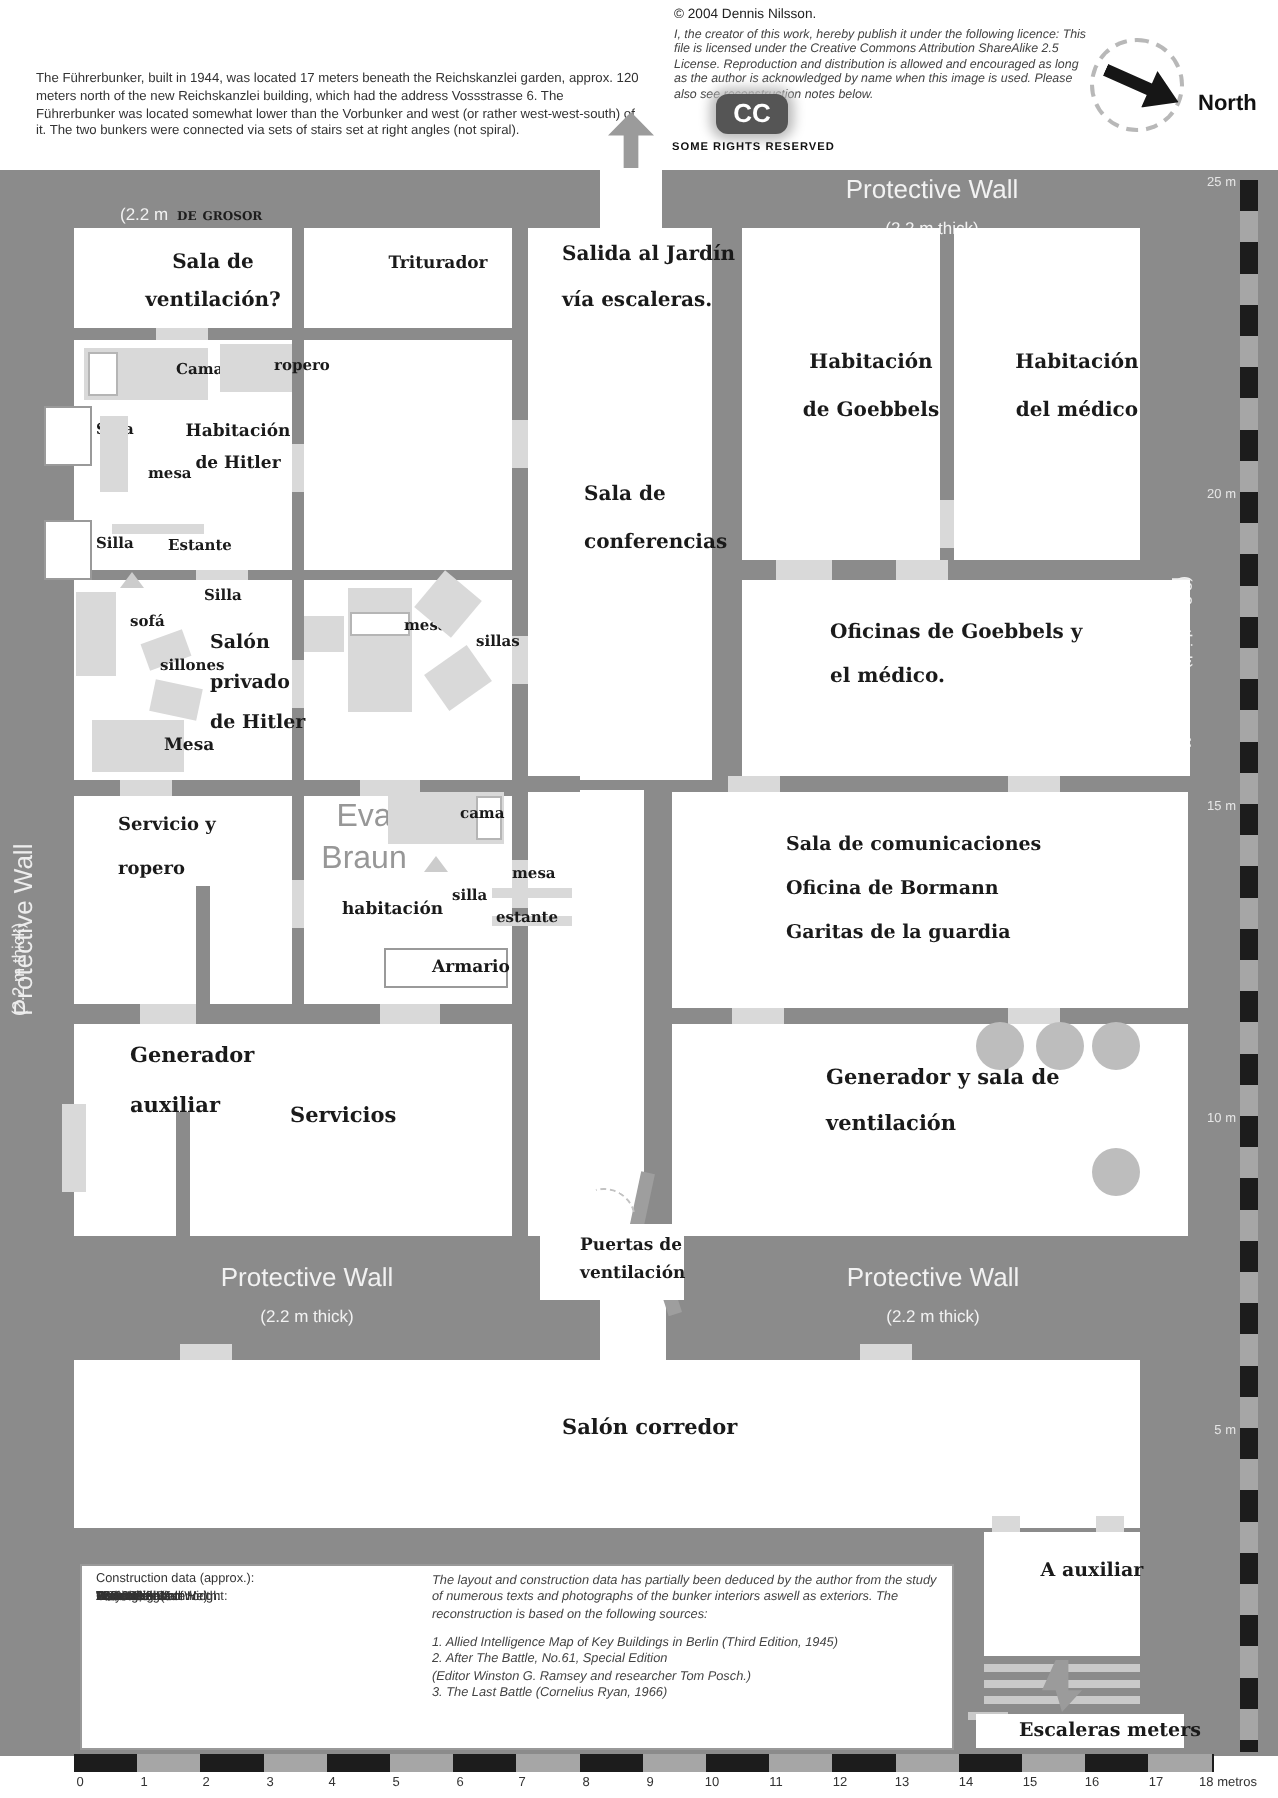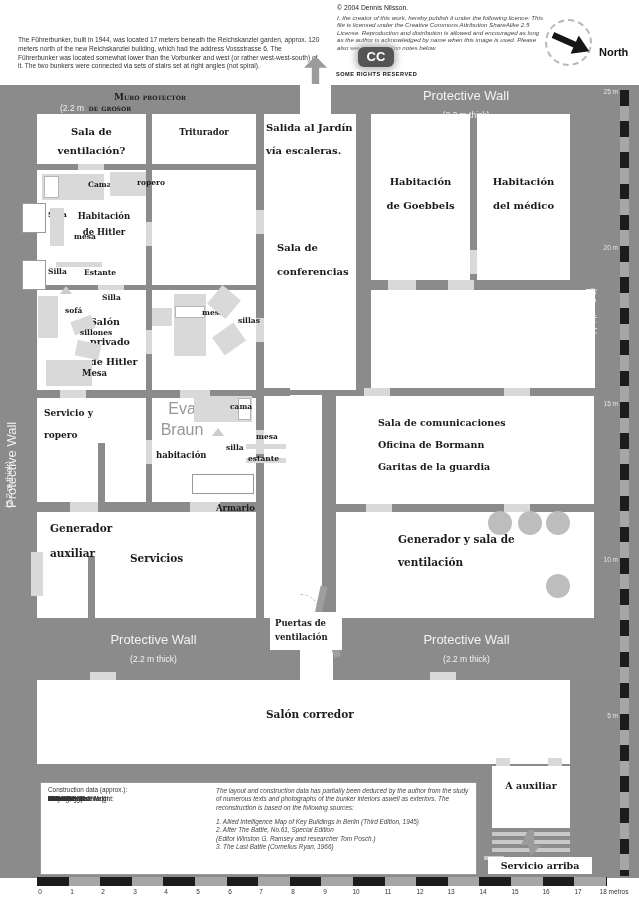--- a/index.html
+++ b/index.html
@@ -4,21 +4,21 @@
 <style>
   html,body{margin:0;padding:0;background:#fff;}
   #stage{position:relative;width:639px;height:899px;background:#fff;overflow:hidden;
          font-family:"Liberation Sans",sans-serif;}
   #stage *{position:absolute;box-sizing:border-box;}
   .graybg{background:#8b8b8b;}
   .room{background:#ffffff;}
   .door{background:#d9d9d9;}
   .stub{background:#8b8b8b;}
   .furn{background:#d9d9d9;}
-  .rl{font-family:"DejaVu Serif",serif;font-weight:bold;color:#1a1a1a;white-space:pre-line;}
+  .rl{font-family:"DejaVu Serif",serif;font-weight:bold;color:#1a1a1a;white-space:pre-line;margin-left:15px;}
   .fl{font-family:"DejaVu Serif",serif;font-weight:bold;color:#1a1a1a;font-size:7.5px;white-space:nowrap;padding-left:24px;}
   .wl{color:#f2f2f2;text-align:center;line-height:1.15;}
   .wl .big{font-size:13px;}
   .wl .sm{font-size:8.5px;}
   .vwall{writing-mode:vertical-rl;color:#ededed;white-space:nowrap;}
   .vwall .big{position:static;font-size:13px;}
   .vwall .sm{position:static;font-size:8.5px;}
   .tri{width:0;height:0;background:none;border-left:6px solid transparent;
        border-right:6px solid transparent;border-bottom:8px solid #cccccc;}
   .circ{border-radius:50%;background:#bdbdbd;}
@@ -56,23 +56,20 @@
   <div style="left:336px;top:71px;width:86px;font-size:5.6px;font-weight:bold;letter-spacing:.5px;color:#111;">SOME RIGHTS RESERVED</div>
   <div class="ncirc" style="left:545px;top:19px;width:47px;height:47px;"></div>
   <div class="north-arrow" style="left:551px;top:33px;width:40px;height:20px;"></div>
   <div style="left:599px;top:46px;font-size:11px;font-weight:bold;color:#111;">North</div>
 
   <div class="graybg" style="left:0px;top:85px;width:639px;height:793px;"></div>
 
   <div class="room" style="left:300px;top:85px;width:31px;height:29px;"></div>
   <div class="arrow-up" style="left:304px;top:56px;width:23px;height:28px;"></div>
 
-  <div style="left:60px;top:86px;width:180px;text-align:center;">
-    <span class="small-caps" style="position:static;font-size:9px;font-weight:bold;color:#1d1d1d;">Muro protector</span>
-  </div>
   <div style="left:60px;top:97px;width:200px;text-align:left;">
     <span style="position:static;font-size:8.5px;color:#f2f2f2;">(2.2 m</span>
     <span class="small-caps" style="position:static;font-size:8.5px;font-weight:bold;color:#1d1d1d;">de grosor</span>
   </div>
   <div class="wl" style="left:335px;top:86px;width:262px;">
     <span class="big" style="position:static;">Protective Wall</span><br>
     <span class="sm" style="position:static;">(2.2 m thick)</span>
   </div>
   <div class="vwall" style="left:4px;top:278px;height:230px;transform:rotate(180deg);">
     <span class="big">Protective Wall</span>
@@ -145,20 +142,22 @@
   <div class="rl" style="left:266px;top:116px;width:90px;font-size:10px;line-height:23px;">Salida al Jardín
 vía escaleras.</div>
   <div class="rl" style="left:371px;top:170px;width:99px;text-align:center;font-size:10px;line-height:24px;">Habitación
 de Goebbels</div>
   <div class="rl" style="left:477px;top:170px;width:93px;text-align:center;font-size:10px;line-height:24px;">Habitación
 del médico</div>
   <div class="rl" style="left:62px;top:208px;width:84px;text-align:center;font-size:8.5px;line-height:16px;">Habitación
 de Hitler</div>
   <div class="rl" style="left:277px;top:236px;width:79px;font-size:10px;line-height:24px;">Sala de
 conferencias</div>
+  <div class="rl" style="left:400px;top:306px;width:180px;font-size:10px;line-height:22px;">Oficinas de Goebbels y
+el médico.</div>
   <div class="rl" style="left:90px;top:312px;width:56px;font-size:9.5px;line-height:20px;">Salón
 privado
 de Hitler</div>
   <div class="rl" style="left:44px;top:402px;width:90px;font-size:9px;line-height:22px;">Servicio y
 ropero</div>
   <div style="left:150px;top:398px;width:64px;text-align:center;font-size:16px;line-height:21px;
               color:#979797;white-space:pre-line;">Eva
 Braun</div>
   <div class="rl" style="left:156px;top:450px;font-size:8.5px;">habitación</div>
   <div class="rl" style="left:378px;top:412px;width:190px;font-size:9.5px;line-height:22px;">Sala de comunicaciones
@@ -208,42 +207,42 @@
   <div class="furn" style="left:194px;top:396px;width:58px;height:26px;"></div>
   <div class="pillow" style="left:238px;top:398px;width:13px;height:22px;"></div>
   <div class="fl" style="left:206px;top:402px;">cama</div>
   <div class="tri" style="left:212px;top:428px;"></div>
   <div class="fl" style="left:232px;top:432px;">mesa</div>
   <div class="fl" style="left:202px;top:443px;">silla</div>
   <div class="furn" style="left:246px;top:444px;width:40px;height:5px;"></div>
   <div class="furn" style="left:246px;top:458px;width:40px;height:5px;"></div>
   <div class="fl" style="left:224px;top:454px;">estante</div>
   <div class="whitebox" style="left:192px;top:474px;width:62px;height:20px;"></div>
-  <div class="fl" style="left:192px;top:479px;width:62px;text-align:center;font-size:8.5px;margin-top:24px;">Armario</div>
+  <div class="fl" style="left:192px;top:479px;width:62px;text-align:center;font-size:8.5px;">Armario</div>
 
   <div class="furn" style="left:31px;top:552px;width:12px;height:44px;"></div>
   <div class="circ" style="left:488px;top:511px;width:24px;height:24px;"></div>
   <div class="circ" style="left:518px;top:511px;width:24px;height:24px;"></div>
   <div class="circ" style="left:546px;top:511px;width:24px;height:24px;"></div>
   <div class="circ" style="left:546px;top:574px;width:24px;height:24px;"></div>
 
   <div class="leaf" style="left:317px;top:586px;width:7px;height:34px;transform:rotate(12deg);"></div>
   <div class="leaf" style="left:328px;top:618px;width:7px;height:40px;transform:rotate(-18deg);"></div>
   <div class="arc" style="left:286px;top:594px;width:32px;height:32px;transform:rotate(-60deg);"></div>
   <div style="left:270px;top:612px;width:72px;height:38px;background:#fff;"></div>
   <div class="rl" style="left:275px;top:616px;width:66px;font-size:8.5px;line-height:14px;">Puertas de
 ventilación</div>
 
   <div class="stair" style="left:492px;top:832px;width:78px;height:4px;"></div>
   <div class="stair" style="left:492px;top:840px;width:78px;height:4px;"></div>
   <div class="stair" style="left:492px;top:848px;width:78px;height:4px;"></div>
   <div class="stair" style="left:484px;top:856px;width:20px;height:4px;"></div>
   <div class="arrow-down" style="left:521px;top:830px;width:20px;height:26px;"></div>
   <div style="left:488px;top:857px;width:104px;height:17px;background:#fff;"></div>
-  <div class="rl" style="left:488px;top:860px;width:104px;text-align:center;font-size:9.5px;">Servicio arriba</div>
+  <div class="rl" style="left:488px;top:860px;width:104px;text-align:center;font-size:9.5px;">Escaleras meters</div>
 
   <div class="vscale" style="left:620px;top:90px;width:9px;height:786px;"></div>
   <div class="vnum" style="left:594px;top:88px;">25 m</div>
   <div class="vnum" style="left:594px;top:244px;">20 m</div>
   <div class="vnum" style="left:594px;top:400px;">15 m</div>
   <div class="vnum" style="left:594px;top:556px;">10 m</div>
   <div class="vnum" style="left:594px;top:712px;">5 m</div>
 
   <div class="hscale" style="left:37px;top:877px;width:570px;height:9px;"></div>
   <div class="num" style="left:40px;top:888px;">0</div>

